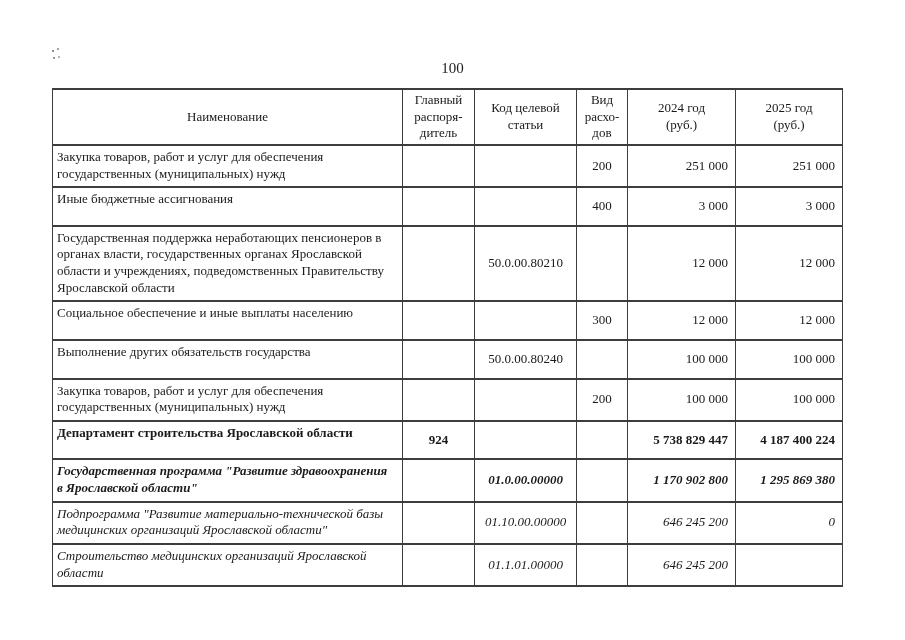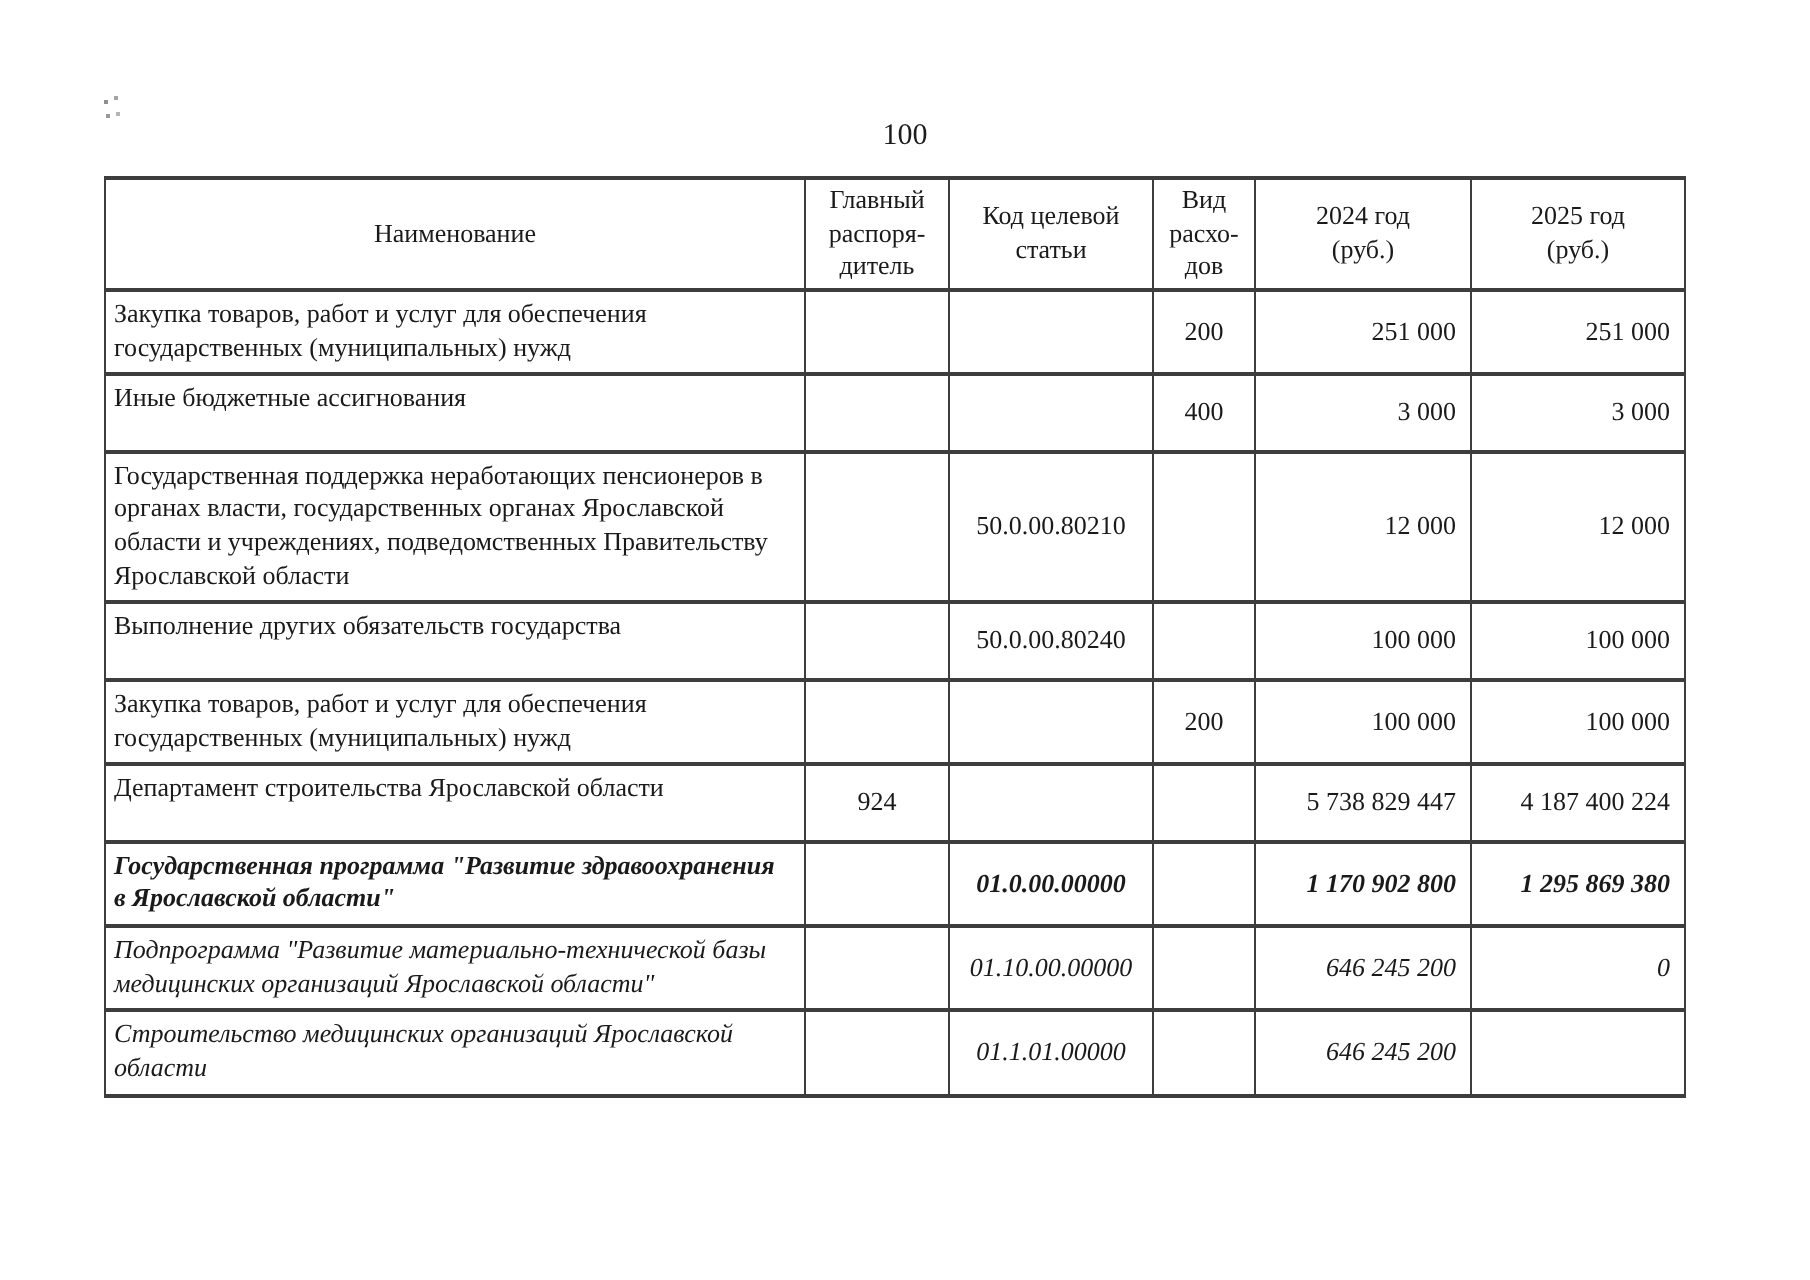--- a/index.html
+++ b/index.html
@@ -64,21 +64,21 @@
     vertical-align: middle;
     padding: 10px 2px;
     height: 24px;
   }
   td.right-cell {
     text-align: right;
     vertical-align: middle;
     padding: 2px 7px 2px 2px;
     height: 24px;
   }
-  tr.style-bold td { font-weight: normal; }
+  tr.style-bold td { font-weight: bold; }
   tr.style-bold-italic td { font-weight: bold; font-style: italic; }
   tr.style-italic td { font-style: italic; }
 </style>
 </head>
 <body>
 
 <div class="page">
 
   <div class="scan-artifact"></div>
 
@@ -129,20 +129,28 @@
         </tr>
         <tr class="style-normal">
           <td class="name-cell">Государственная поддержка неработающих пенсионеров в органах власти, государственных органах Ярославской области и учреждениях, подведомственных Правительству Ярославской области</td>
           <td class="center-cell"></td>
           <td class="center-cell">50.0.00.80210</td>
           <td class="center-cell"></td>
           <td class="right-cell">12 000</td>
           <td class="right-cell">12 000</td>
         </tr>
         <tr class="style-normal">
+          <td class="name-cell">Социальное обеспечение и иные выплаты населению</td>
+          <td class="center-cell"></td>
+          <td class="center-cell"></td>
+          <td class="center-cell">300</td>
+          <td class="right-cell">12 000</td>
+          <td class="right-cell">12 000</td>
+        </tr>
+        <tr class="style-normal">
           <td class="name-cell">Выполнение других обязательств государства</td>
           <td class="center-cell"></td>
           <td class="center-cell">50.0.00.80240</td>
           <td class="center-cell"></td>
           <td class="right-cell">100 000</td>
           <td class="right-cell">100 000</td>
         </tr>
         <tr class="style-normal">
           <td class="name-cell">Закупка товаров, работ и услуг для обеспечения государственных (муниципальных) нужд</td>
           <td class="center-cell"></td>

